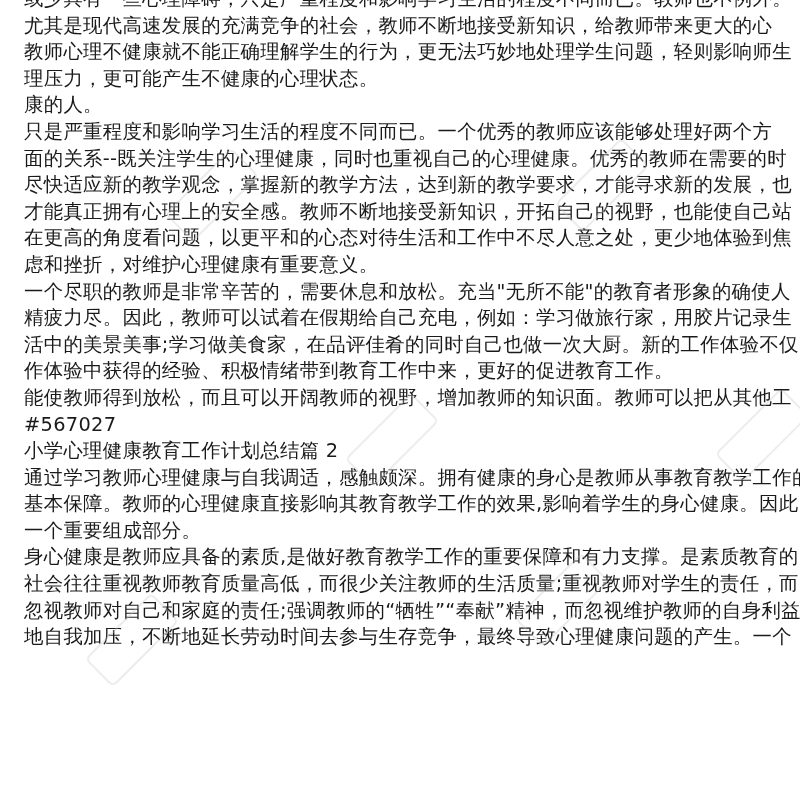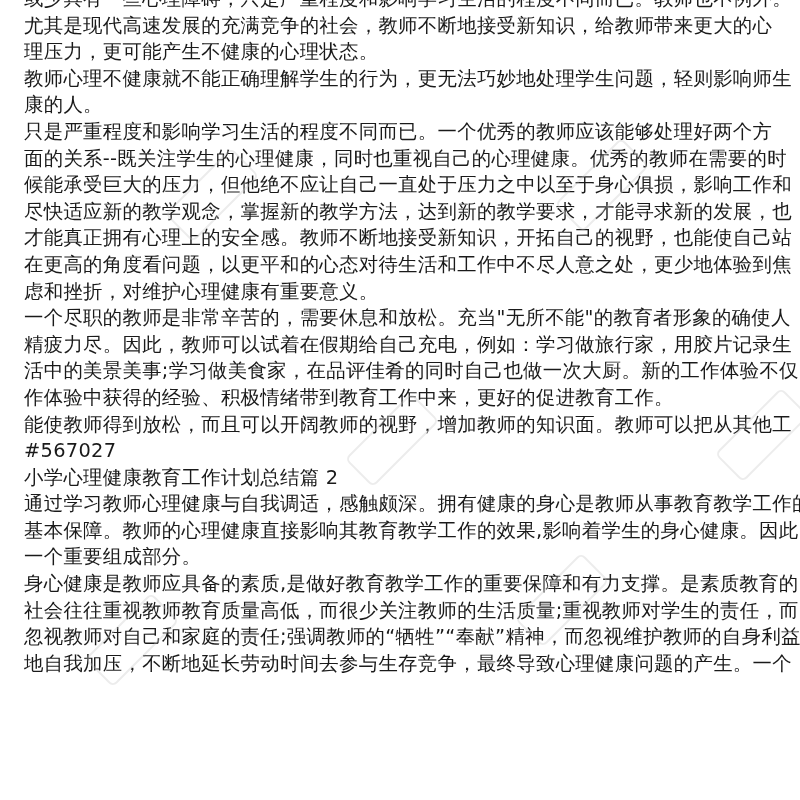--- a/index.html
+++ b/index.html
@@ -24,26 +24,25 @@
     transform: rotate(-45deg);
     pointer-events: none;
   }
 </style>
 </head>
 <body>
 
 <div class="doc">
   <div class="line">或少具有一些心理障碍，只是严重程度和影响学习生活的程度不同而已。教师也不例外。</div>
   <div class="line">尤其是现代高速发展的充满竞争的社会，教师不断地接受新知识，给教师带来更大的心</div>
+  <div class="line">教师心理不健康就不能正确理解学生的行为，更无法巧妙地处理学生问题，轻则影响师生</div>
   <div class="line">理压力，更可能产生不健康的心理状态。</div>
-  <div class="line">教师心理不健康就不能正确理解学生的行为，更无法巧妙地处理学生问题，轻则影响师生</div>
   <div class="line">康的人。</div>
   <div class="line">只是严重程度和影响学习生活的程度不同而已。一个优秀的教师应该能够处理好两个方</div>
   <div class="line">面的关系--既关注学生的心理健康，同时也重视自己的心理健康。优秀的教师在需要的时</div>
-  <div class="line">候能承受巨大的压力，但他绝不应让自己一直处于压力之中以至于身心俱损，影响工作和</div>
   <div class="line">尽快适应新的教学观念，掌握新的教学方法，达到新的教学要求，才能寻求新的发展，也</div>
   <div class="line">才能真正拥有心理上的安全感。教师不断地接受新知识，开拓自己的视野，也能使自己站</div>
   <div class="line">在更高的角度看问题，以更平和的心态对待生活和工作中不尽人意之处，更少地体验到焦</div>
   <div class="line">虑和挫折，对维护心理健康有重要意义。</div>
   <div class="line">一个尽职的教师是非常辛苦的，需要休息和放松。充当"无所不能"的教育者形象的确使人</div>
   <div class="line">精疲力尽。因此，教师可以试着在假期给自己充电，例如：学习做旅行家，用胶片记录生</div>
   <div class="line">活中的美景美事;学习做美食家，在品评佳肴的同时自己也做一次大厨。新的工作体验不仅</div>
   <div class="line">作体验中获得的经验、积极情绪带到教育工作中来，更好的促进教育工作。</div>
   <div class="line">能使教师得到放松，而且可以开阔教师的视野，增加教师的知识面。教师可以把从其他工</div>
   <div class="line">#567027</div>

